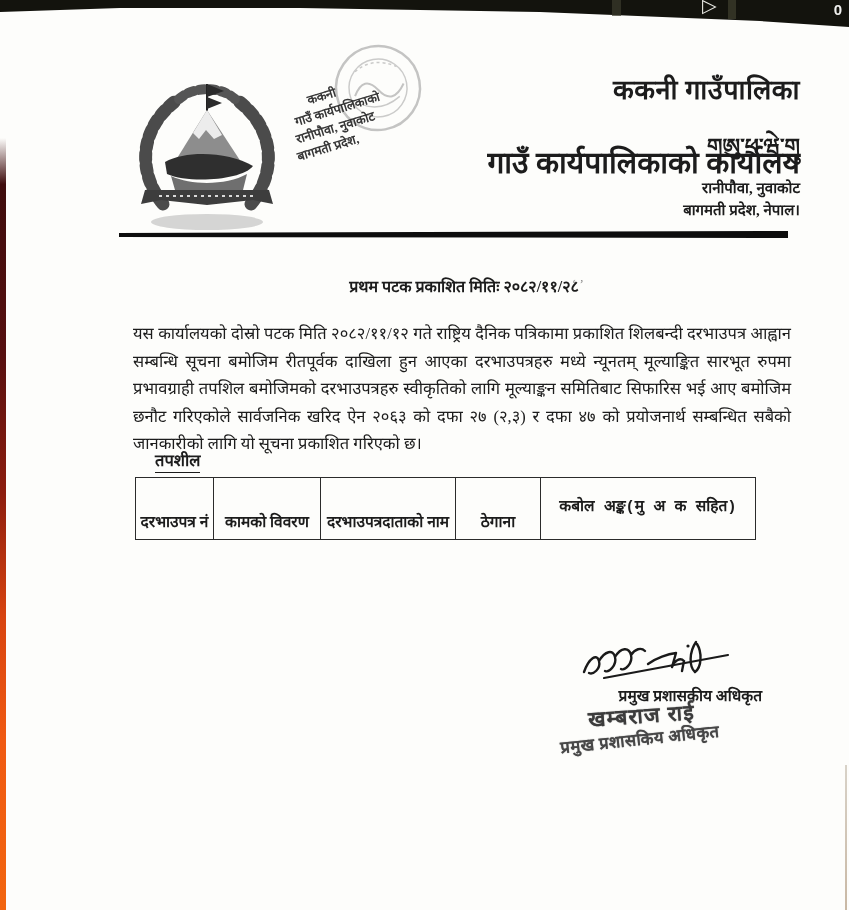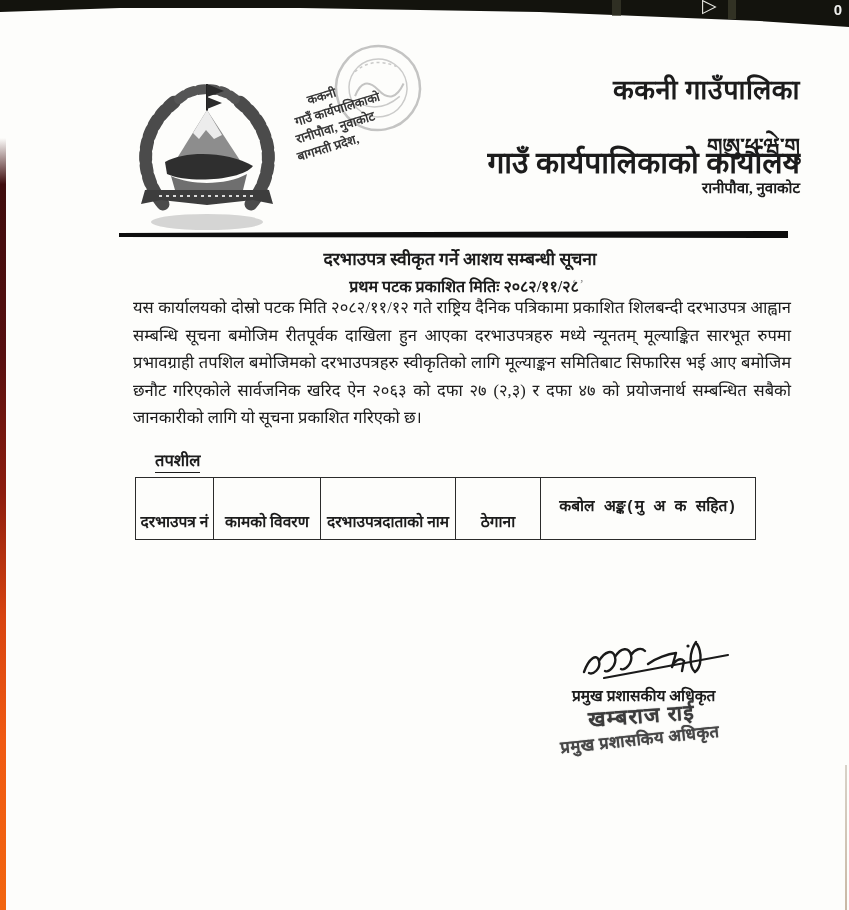--- a/index.html
+++ b/index.html
@@ -53,21 +53,21 @@
     position:absolute;left:119px;top:231px;width:669px;height:7px;background:#0d0d0d;z-index:2;
     clip-path:polygon(0 28%,100% 0,100% 100%,0 86%);
   }
   .notice-title{position:absolute;left:120px;width:680px;top:246px;text-align:center;
     font-size:17.5px;font-weight:bold;z-index:2;}
   .quote-artifact{position:absolute;left:572px;top:276px;font-size:13px;color:#8a8a8a;z-index:2;}
   .published-line{position:absolute;left:124px;width:680px;top:275px;text-align:center;
     font-size:16px;font-weight:600;z-index:2;}
   
   .body-para{
-    position:absolute;left:133px;top:294px;width:658px;z-index:2;
+    position:absolute;left:133px;top:320px;width:658px;z-index:2;
     font-size:16.5px;line-height:27.5px;text-align:justify;
   }
   
   .details-label{
     position:absolute;left:135px;top:448px;z-index:2;font-size:16.5px;font-weight:600;
     border-bottom:1.4px solid #1c1c1c;padding-bottom:1px;margin-left:20px;
   }
   table.bid{
     position:absolute;left:135px;top:477px;z-index:2;border-collapse:collapse;
     width:620px;table-layout:fixed;padding-left:24px;
@@ -81,21 +81,21 @@
   table.bid td{
     height:112px;text-align:center;vertical-align:middle;
     font-size:15px;line-height:26px;color:#232323;
   }
   td.tender-no{word-break:break-all;font-size:14.5px;line-height:26px;padding:0 7px;}
   td.work-desc{font-size:14.5px;line-height:25px;}
   td.bidder{font-size:14.5px;}
   td.amount{font-size:15.5px;letter-spacing:.3px;}
   
   .sig-svg{position:absolute;left:576px;top:636px;width:170px;height:52px;z-index:2;}
-  .sig-designation{position:absolute;left:572px;top:684px;width:190px;text-align:left;
+  .sig-designation{position:absolute;left:572px;top:684px;width:190px;text-align:right;
     font-size:15.5px;font-weight:600;z-index:2;}
   .stamp-name{
     position:absolute;left:588px;top:701px;z-index:2;transform:rotate(-4deg);
     font-size:21px;font-weight:bold;letter-spacing:1.5px;color:#3c3c3c;
     text-shadow:0 0 1px #6b6b6b;
   }
   .stamp-designation{
     position:absolute;left:560px;top:727px;z-index:2;transform:rotate(-6deg);
     font-size:16.5px;font-weight:bold;letter-spacing:.5px;color:#474747;
     text-shadow:0 0 1px #7a7a7a;
@@ -145,24 +145,24 @@
     <div class="s1">ककनी</div>
     <div class="s2">गाउँ कार्यपालिकाको</div>
     <div class="s3">रानीपौवा, नुवाकोट</div>
     <div class="s4">बागमती प्रदेश,</div>
   </div>
 
   <div class="head-center muni-name">ककनी गाउँपालिका</div>
   <div class="head-center tamang">གཨུ་ཕྲ་ཝེ་གུ</div>
   <div class="head-center office-name">गाउँ कार्यपालिकाको कार्यालय</div>
   <div class="head-center addr1">रानीपौवा, नुवाकोट</div>
+  <div class="head-center addr2">बागमती प्रदेश, नेपाल।</div>
 
   <div class="black-rule"></div>
 
-  <div class="notice-title">दरभाउपत्र स्वीकृत गर्ने आशय सम्बन्धी सूचना</div>
   <span class="quote-artifact">‘ ’</span>
   <div class="published-line">प्रथम पटक प्रकाशित मितिः २०८२/११/२८</div>
 
   <div class="body-para">यस कार्यालयको दोस्रो पटक मिति २०८२/११/१२ गते राष्ट्रिय दैनिक पत्रिकामा प्रकाशित शिलबन्दी दरभाउपत्र आह्वान सम्बन्धि सूचना बमोजिम रीतपूर्वक दाखिला हुन आएका दरभाउपत्रहरु मध्ये न्यूनतम् मूल्याङ्कित सारभूत रुपमा प्रभावग्राही तपशिल बमोजिमको दरभाउपत्रहरु स्वीकृतिको लागि मूल्याङ्कन समितिबाट सिफारिस भई आए बमोजिम छनौट गरिएकोले सार्वजनिक खरिद ऐन २०६३ को दफा २७ (२,३) र दफा ४७ को प्रयोजनार्थ सम्बन्धित सबैको जानकारीको लागि यो सूचना प्रकाशित गरिएको छ।</div>
 
   <div class="details-label">तपशील</div>
 
   <table class="bid">
     <colgroup>
       <col style="width:78px">

